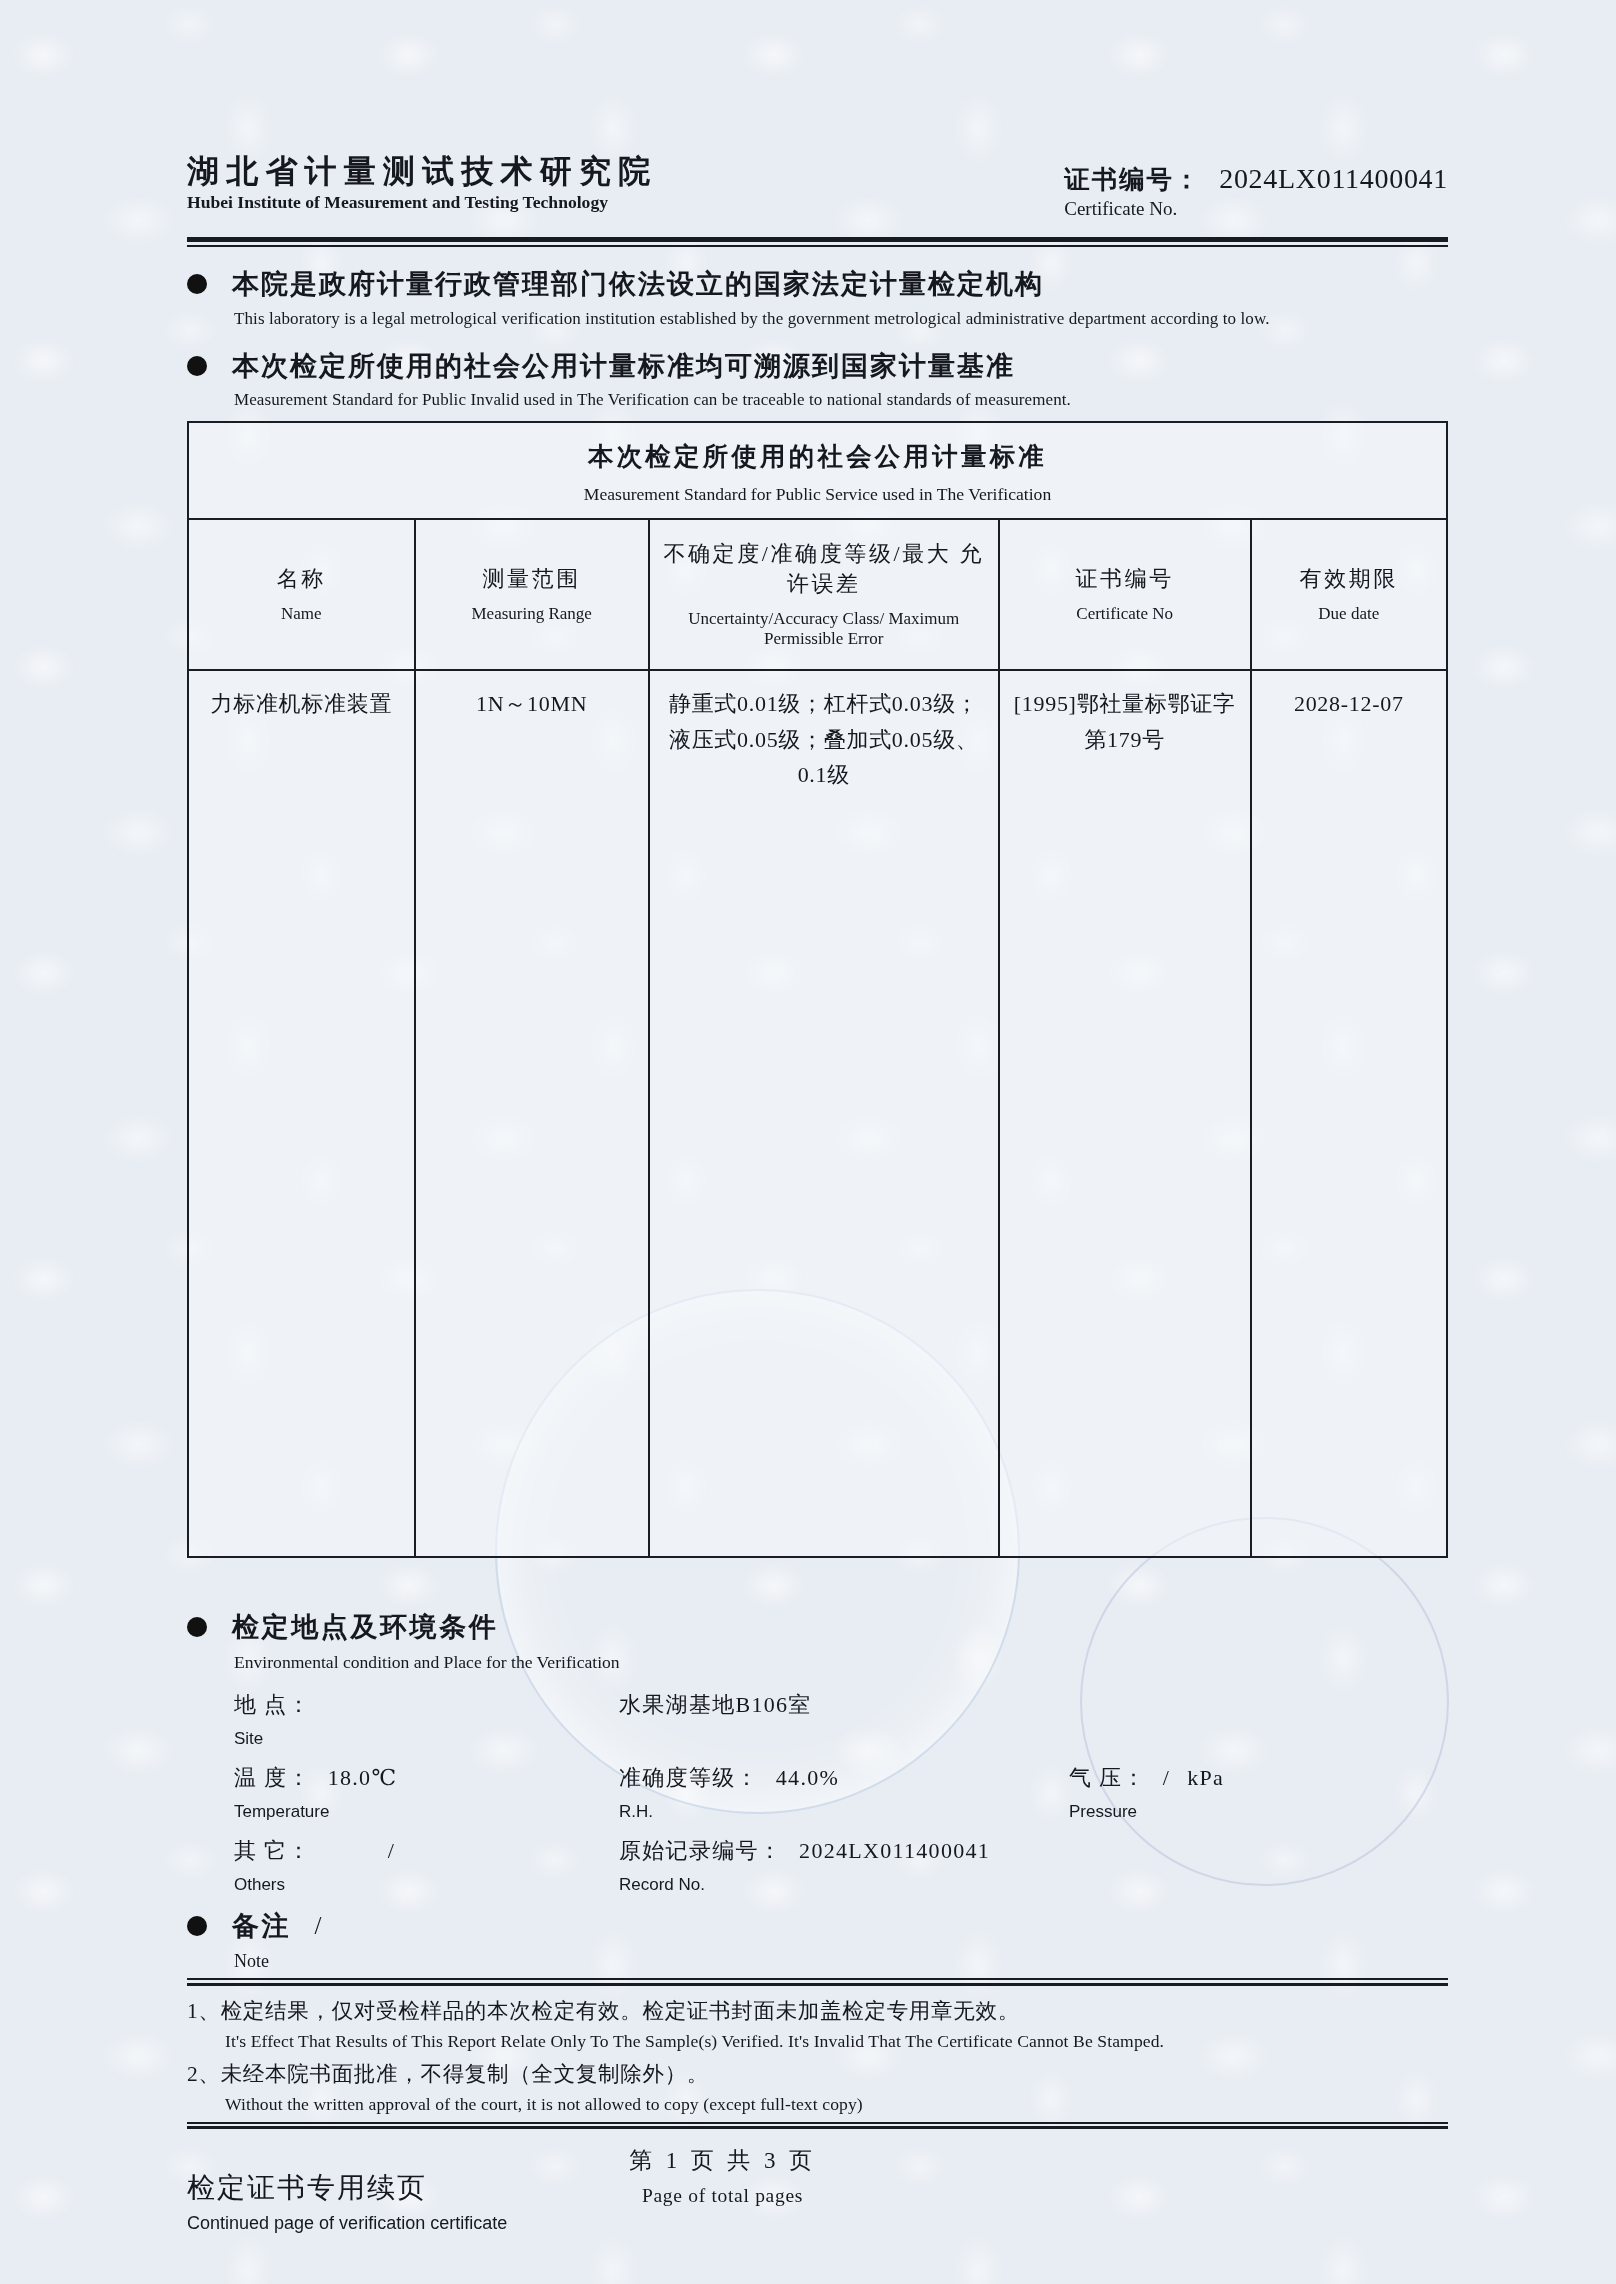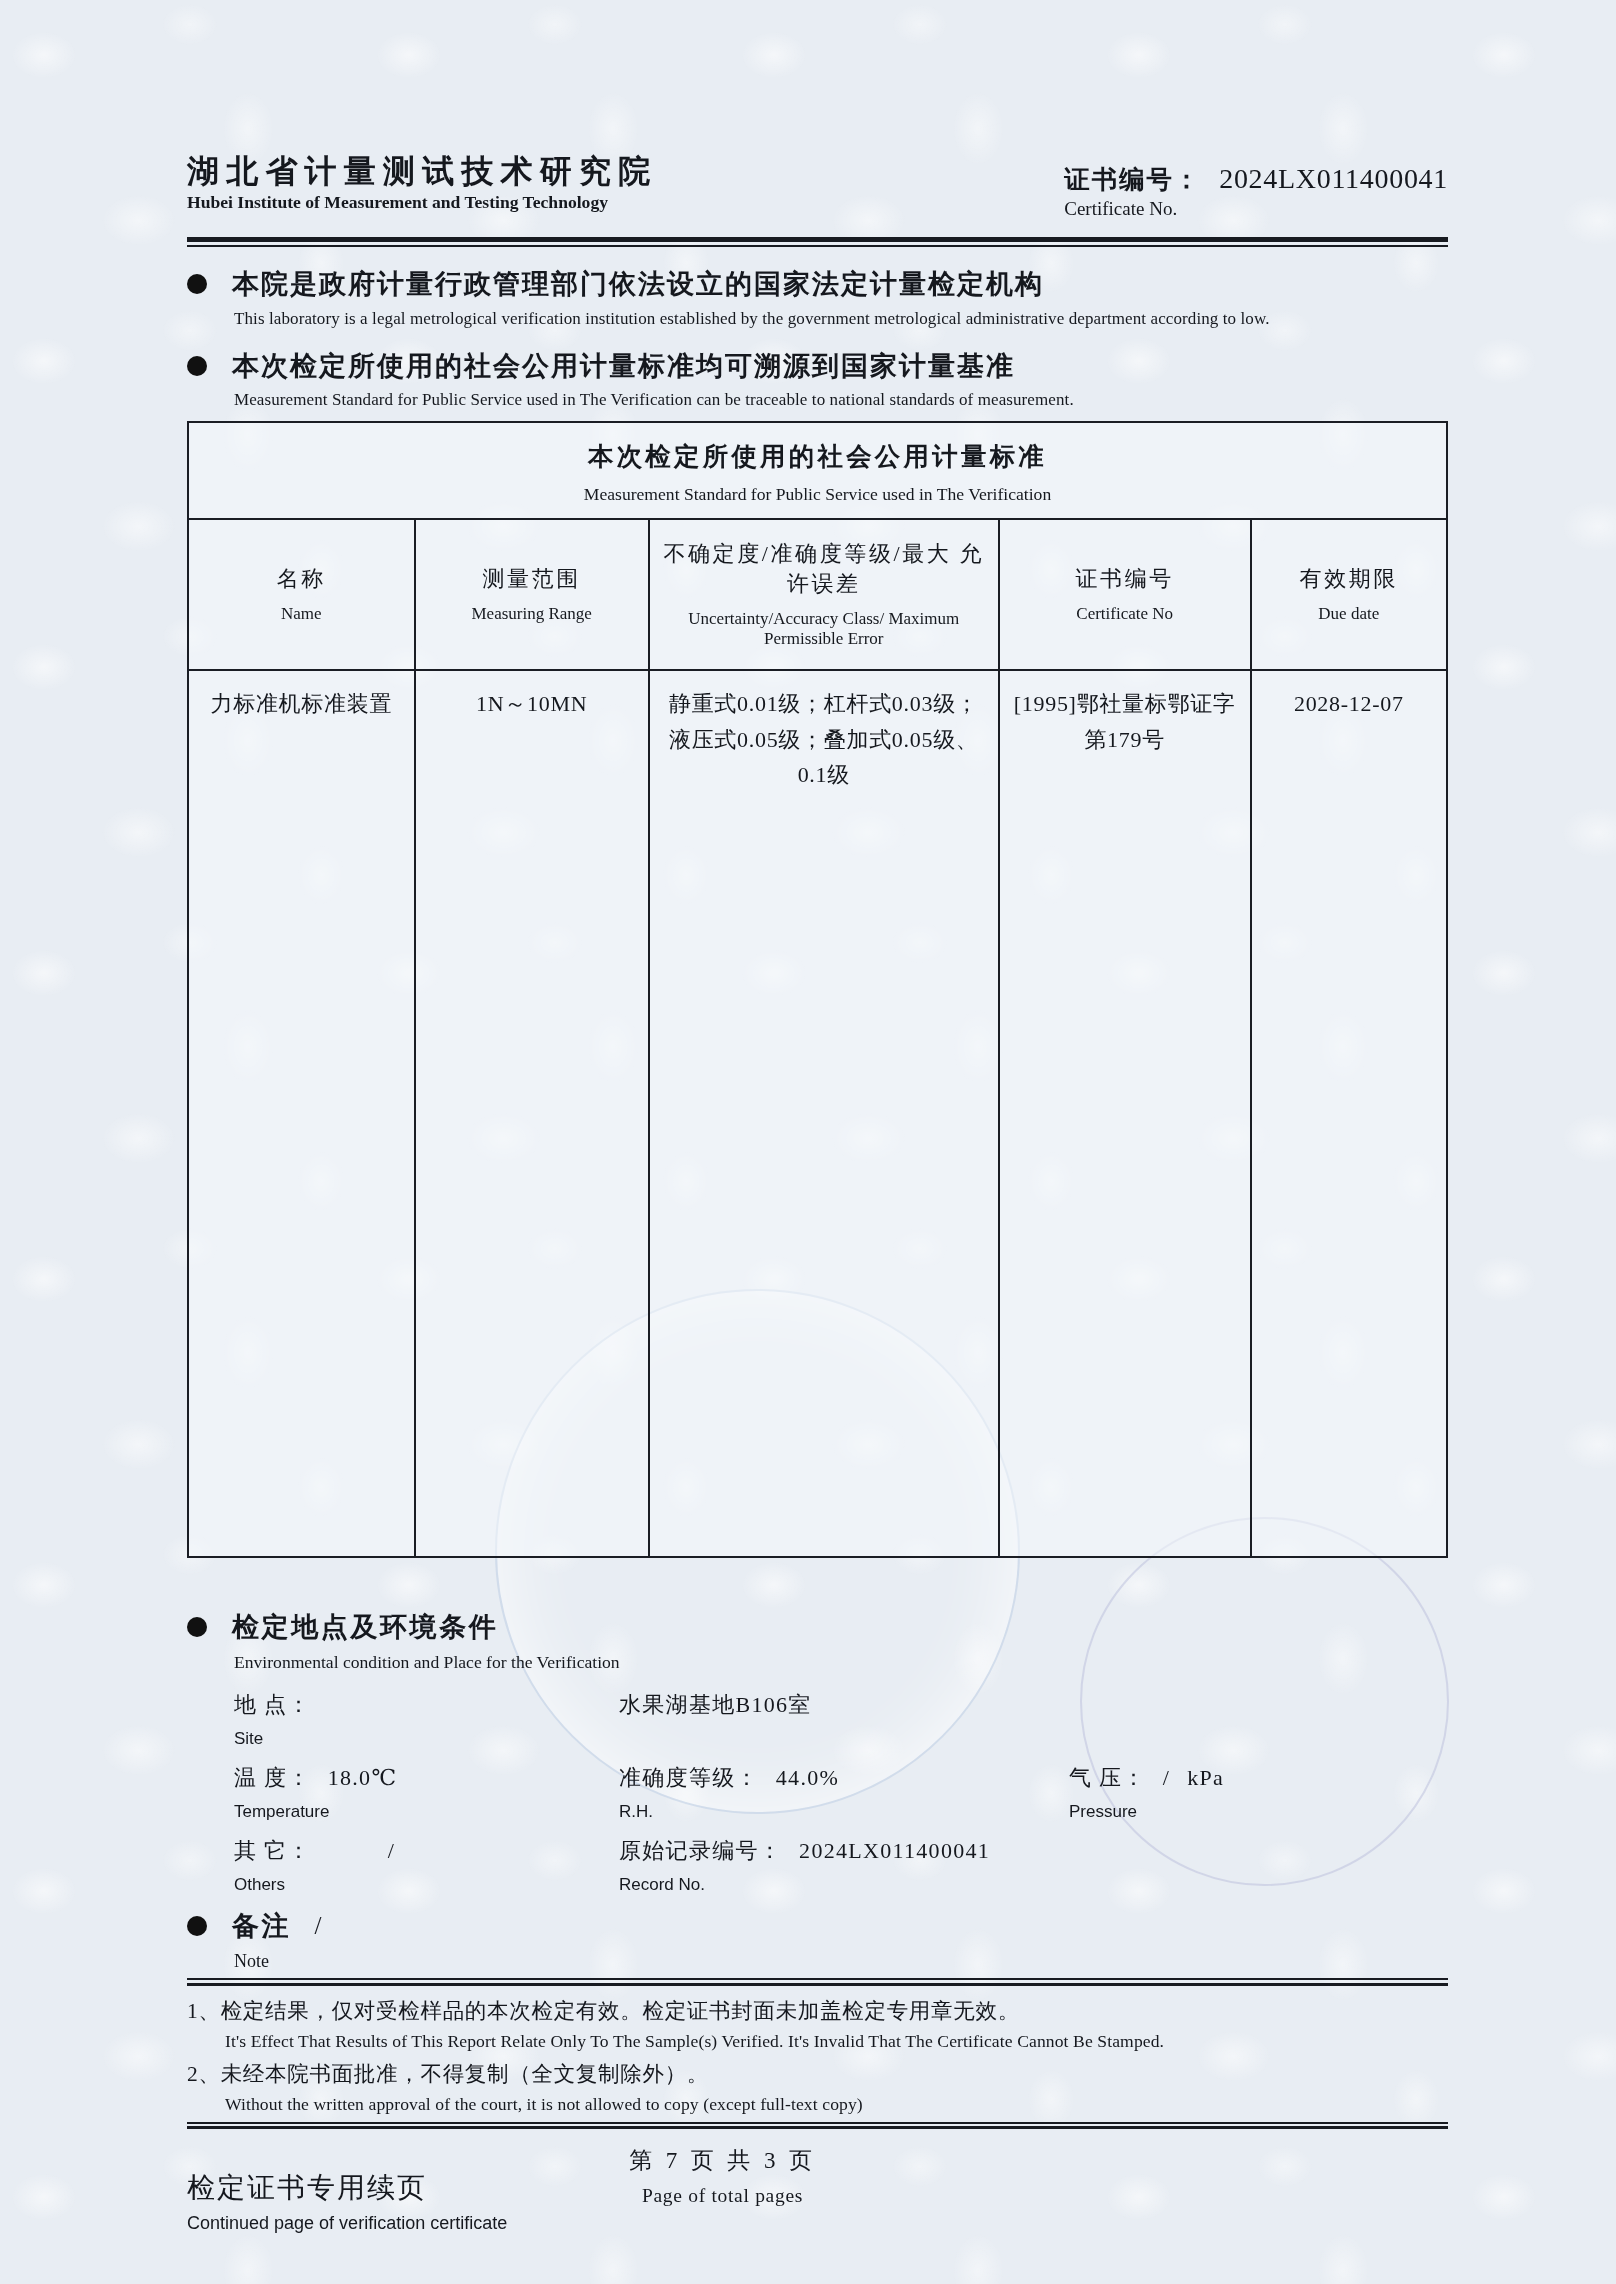--- a/index.html
+++ b/index.html
@@ -125,21 +125,21 @@
       <span>本院是政府计量行政管理部门依法设立的国家法定计量检定机构</span>
     </div>
     <div class="stmt-en">This laboratory is a legal metrological verification institution established by the government metrological administrative department according to low.</div>
   </div>
 
   <div class="stmt">
     <div class="stmt-cn cn-hei">
       <span class="dot"></span>
       <span>本次检定所使用的社会公用计量标准均可溯源到国家计量基准</span>
     </div>
-    <div class="stmt-en">Measurement Standard for Public Service used in The Verification can be traceable to national standards of measurement.</div>
+    <div class="stmt-en">Measurement Standard for Public Invalid used in The Verification can be traceable to national standards of measurement.</div>
   </div>
 
   <table class="std">
     <colgroup>
       <col style="width:18%">
         <col style="width:18.6%">
         <col style="width:27.8%">
         <col style="width:20%">
         <col style="width:15.6%">
     </colgroup>
@@ -248,19 +248,19 @@
   </div>
 
   <div class="rule-mid"></div>
 
   <div class="ftr">
     <div class="ftr-left">
       <div class="cn">检定证书专用续页</div>
       <div class="en">Continued page of verification certificate</div>
     </div>
     <div class="ftr-page">
-      <div class="cn">第 7 页 共 3 页</div>
+      <div class="cn">第 1 页 共 3 页</div>
       <div class="en">Page of   total pages</div>
     </div>
   </div>
 
 </div>
 
 
 </body></html>

